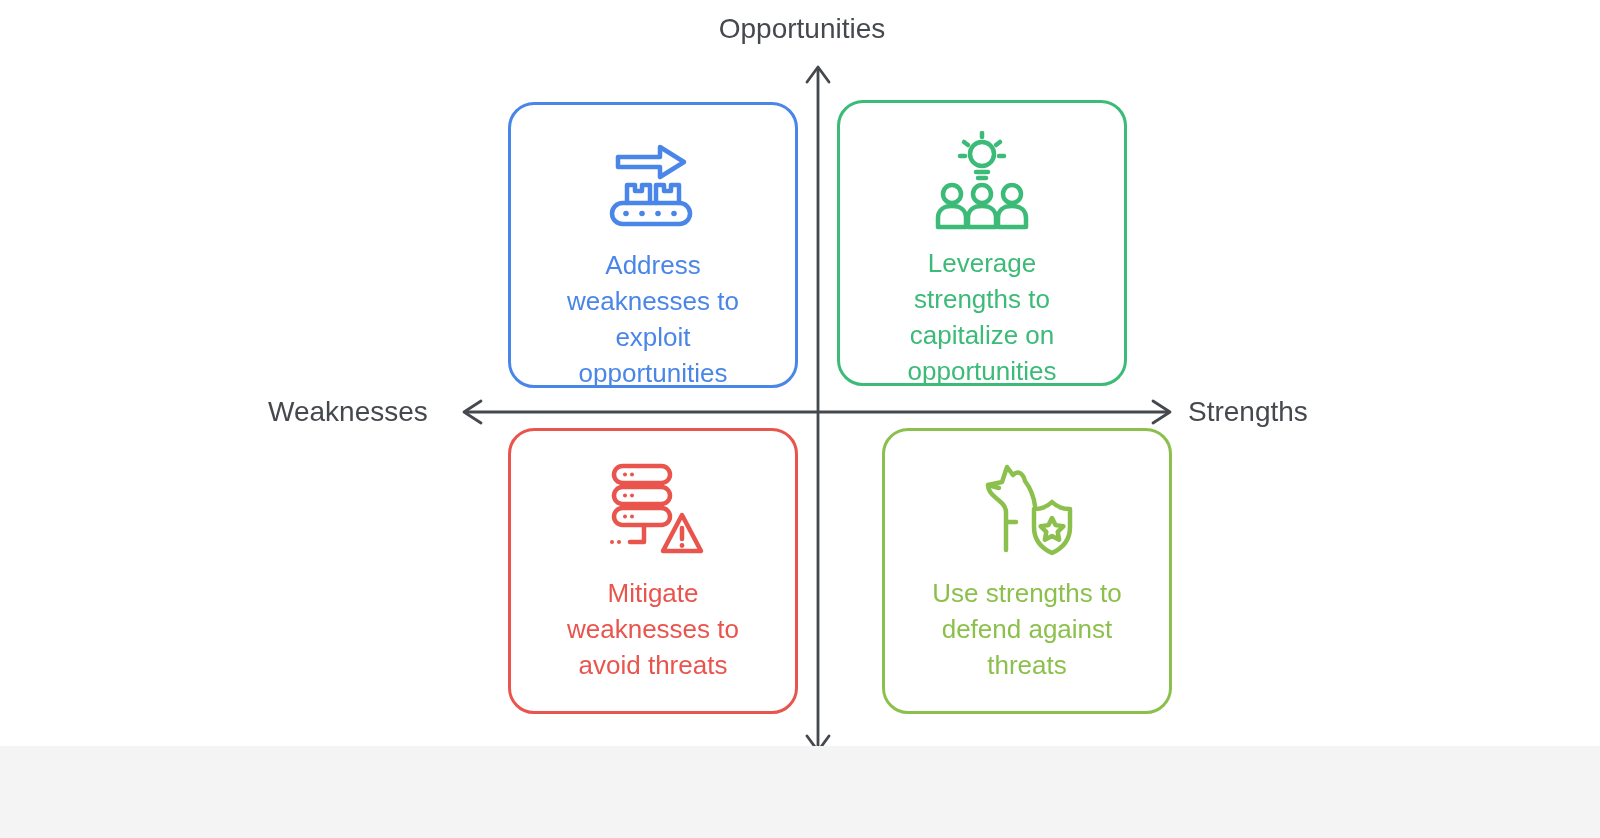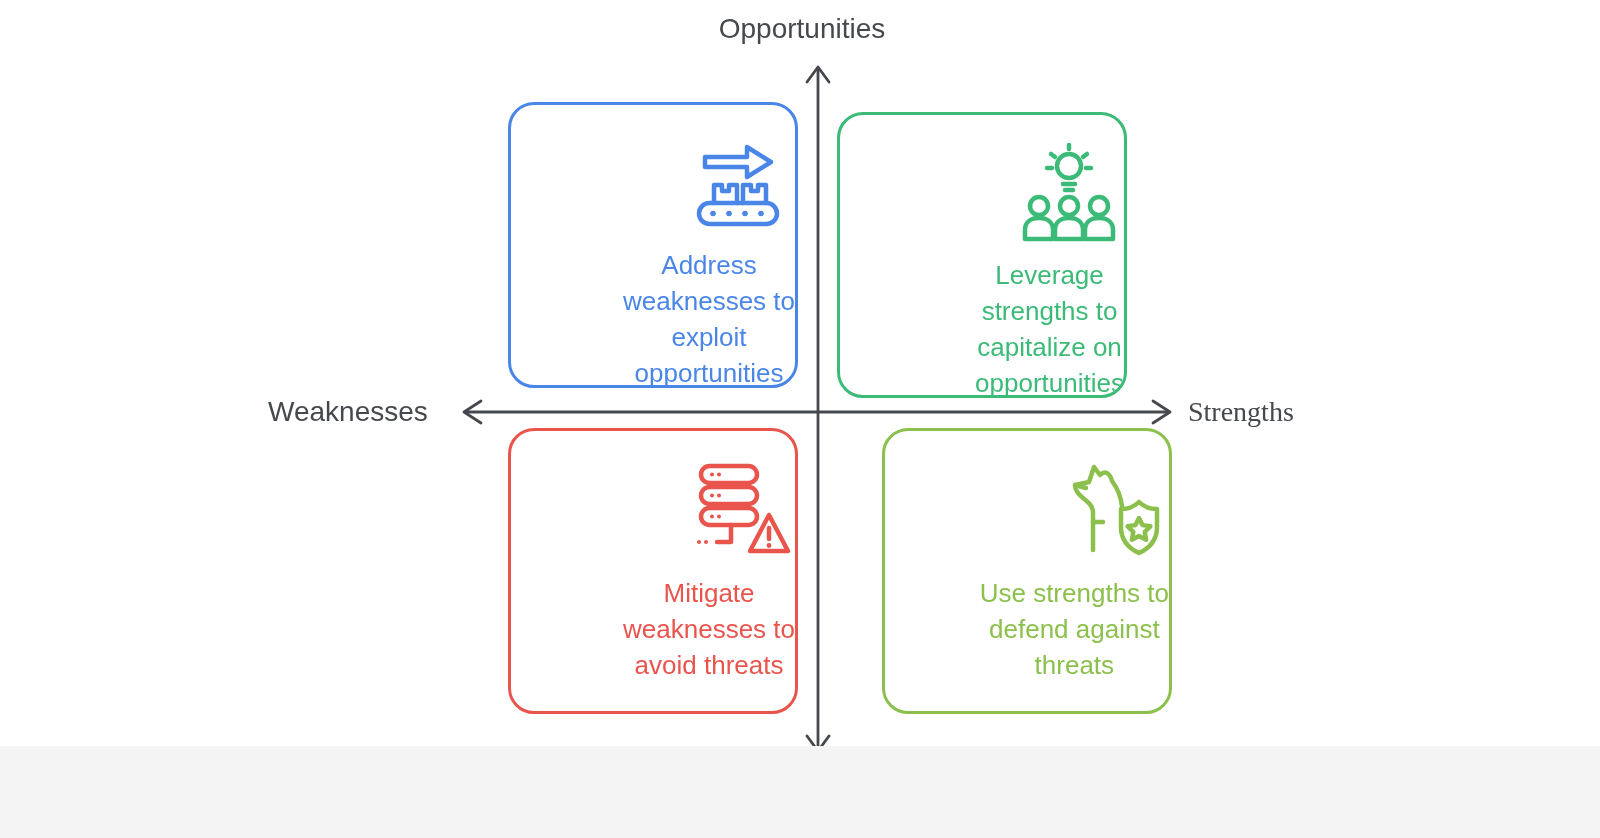--- a/index.html
+++ b/index.html
@@ -16,25 +16,25 @@
   .axis-layer{position:absolute; inset:0; pointer-events:none;}
   .axis-label{
     position:absolute; color:var(--c-axis); font-size:28px; line-height:30px;
     white-space:nowrap;
   }
   .axis-label.center{transform:translateX(-50%);}
   .axis-label.vcenter{transform:translateY(-50%);}
   .quadrant{
     position:absolute; width:290px; height:286px; box-sizing:border-box;
     border:3px solid currentColor; border-radius:26px;
-    display:flex; flex-direction:column; align-items:flex-end;
+    display:flex; flex-direction:column; align-items:center;
     padding-top:28px; overflow:hidden;
   }
   .q-tl{left:508px; top:102px;  color:var(--c-blue);}
-  .q-tr{left:837px; top:112px;  color:var(--c-green);}
+  .q-tr{left:837px; top:100px;  color:var(--c-green);}
   .q-bl{left:508px; top:428px;  color:var(--c-red);}
   .q-br{left:882px; top:428px;  color:var(--c-olive);}
   .q-icon{height:102px; display:flex; align-items:center; justify-content:center;}
   .q-icon svg{display:block;}
   .q-text{
     margin-top:14px; font-size:26px; line-height:36px; text-align:center;
     white-space:pre-line; color:currentColor;
   }
   .ic{stroke:currentColor; fill:none; stroke-width:4.5; stroke-linecap:round; stroke-linejoin:round;}
   .ic-fill{fill:currentColor; stroke:none;}
@@ -54,21 +54,21 @@
 
       <path d="M466,412 H1168"></path>
       <path d="M481,401 L464,412 L481,423"></path>
       <path d="M1153,401 L1170,412 L1153,423"></path>
     </g>
   </svg>
 
   <div class="axis-label center" style="left:802px; top:14px;">Opportunities</div>
   <div class="axis-label center" style="left:815px; top:770px;">Threats</div>
   <div class="axis-label vcenter" style="left:268px; top:412px;">Weaknesses</div>
-  <div class="axis-label vcenter" style="left:1188px; top:412px;font-family:Liberation Serif, serif;">Strengths</div>
+  <div class="axis-label vcenter" style="left:1188px; top:412px;">Strengths</div>
 
   <div class="quadrant q-tl">
     <div class="q-icon">
       <svg width="110" height="100" viewBox="0 0 110 100">
         <g class="ic">
           <path d="M20,24 H62 V14 L86,29 L62,44 V34 H20 Z"></path>
           <path d="M29,70 V52 H37 V58 H44 V52 H52 V70"></path>
           <path d="M58,70 V52 H66 V58 H73 V52 H81 V70"></path>
           <rect x="14" y="70" width="78" height="21" rx="10.5"></rect>
         </g>

